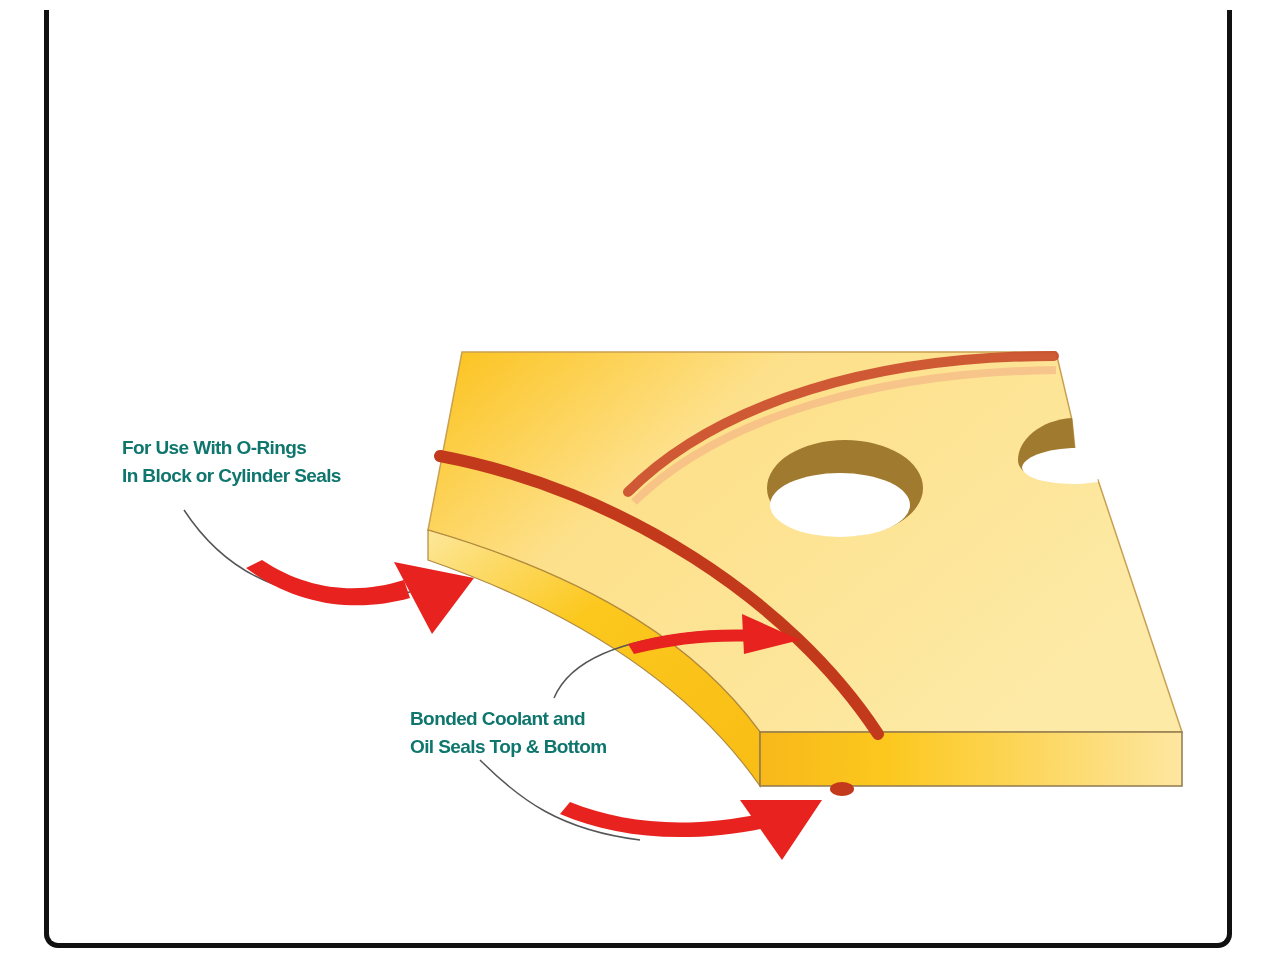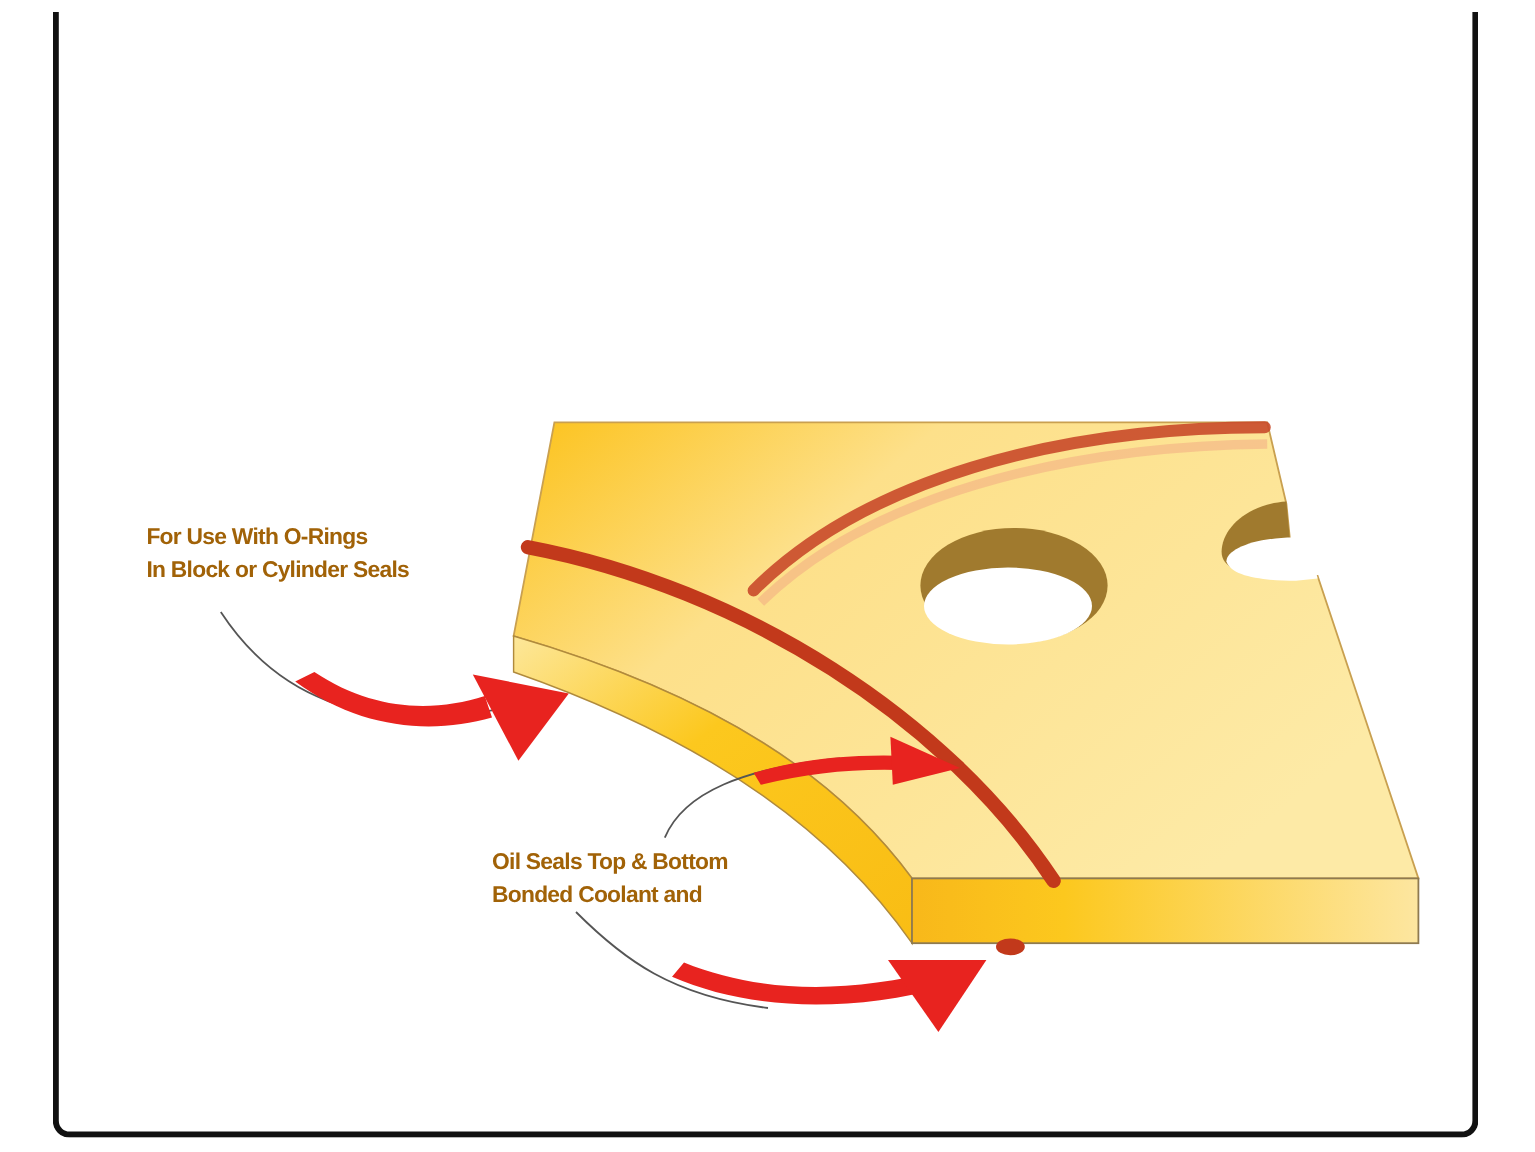--- a/index.html
+++ b/index.html
@@ -6,21 +6,21 @@
   body { width: 1279px; height: 960px; position: relative; overflow: hidden; font-family: "Liberation Sans", sans-serif; }
   .frame {
     position: absolute; left: 44px; top: 10px; width: 1188px; height: 938px;
     border-left: 5px solid #111; border-right: 5px solid #111; border-bottom: 5px solid #111;
     border-bottom-left-radius: 14px; border-bottom-right-radius: 14px;
     box-sizing: border-box; background: #fff;
   }
   svg.diagram { position: absolute; left: 0; top: 0; }
   .label {
     position: absolute; font-family: "Liberation Sans", sans-serif; font-weight: bold;
-    font-size: 19px; line-height: 28px; color: #a16207; letter-spacing: -0.6px; white-space: nowrap;
+    font-size: 19px; line-height: 28px; color: #0f766e; letter-spacing: -0.6px; white-space: nowrap;
   }
   .label span { display: block; }
   .label-orings { left: 122px; top: 434px; }
   .label-seals { left: 410px; top: 705px; }
 </style>
 </head>
 <body>
 
 <div class="frame"></div>
 
@@ -88,15 +88,15 @@
     <polygon points="740,800 822,800 782,860" fill="#e8231f"></polygon>
   </g>
 </svg>
 
 <div class="label label-orings">
   <span>For Use With O-Rings</span>
   <span>In Block or Cylinder Seals</span>
 </div>
 
 <div class="label label-seals">
+  <span>Bonded Coolant and</span>
   <span>Oil Seals Top &amp; Bottom</span>
-  <span>Bonded Coolant and</span>
 </div>
 
 </body></html>

